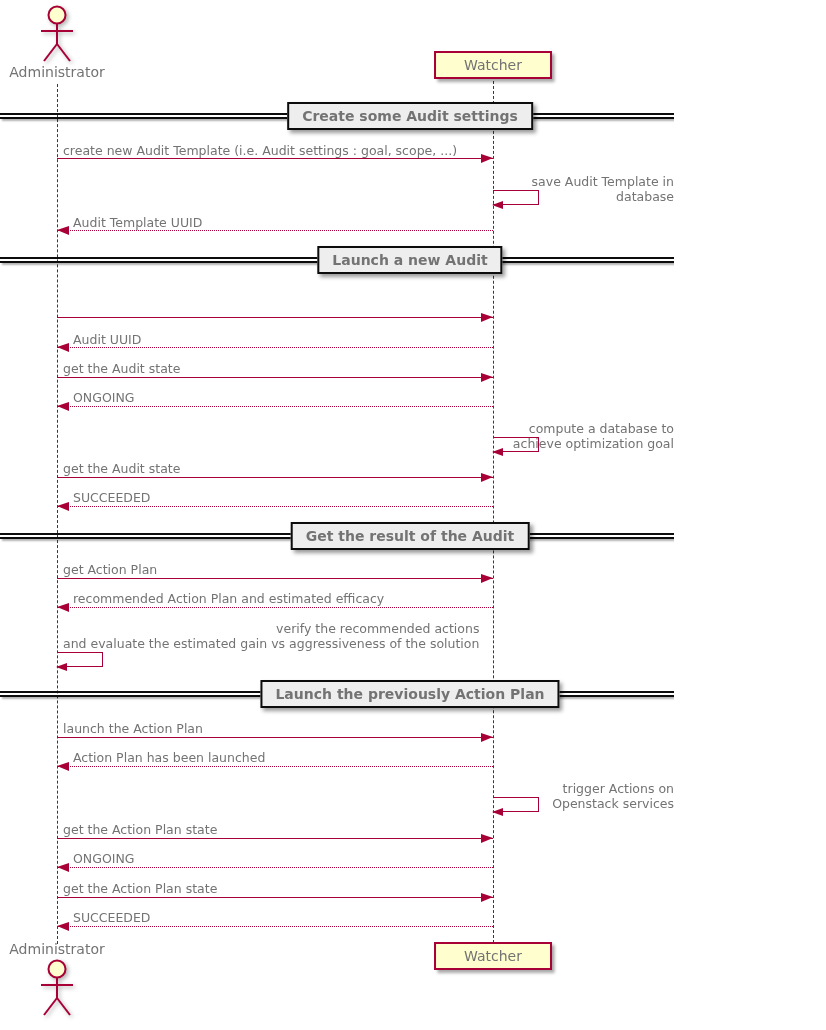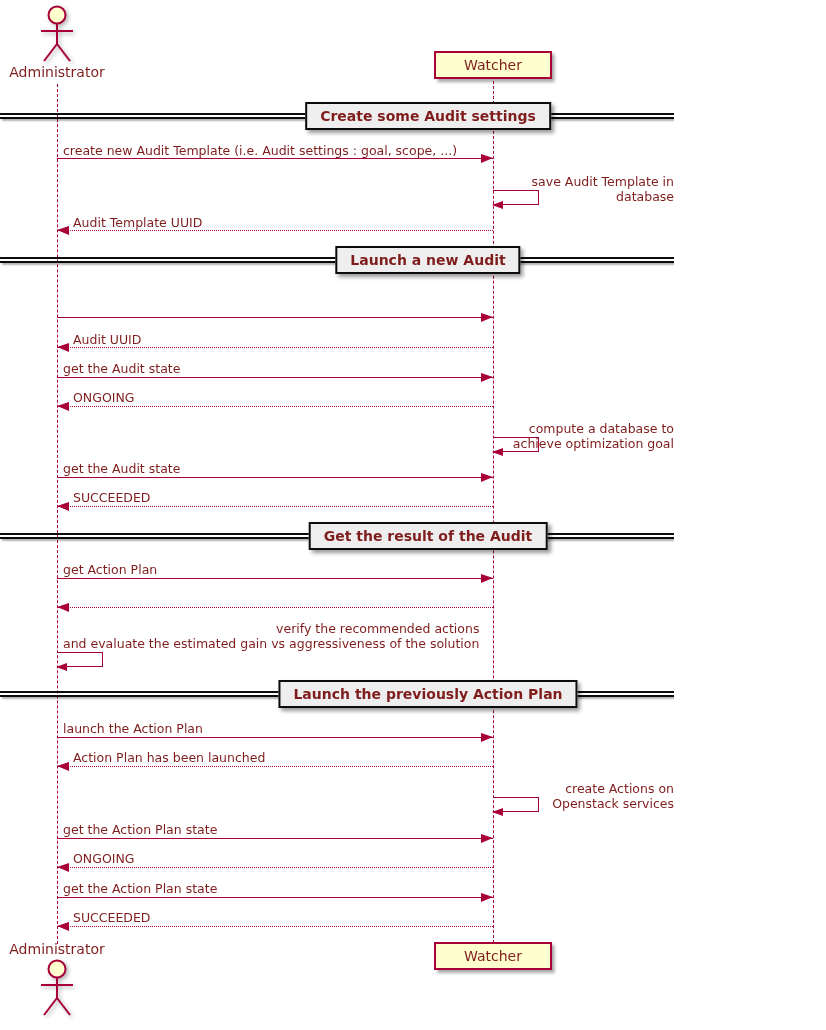--- a/index.html
+++ b/index.html
@@ -2,21 +2,21 @@
 <html><head>
 <meta charset="utf-8">
 <style>
   html, body { margin: 0; padding: 0; background: #ffffff; }
   #canvas {
     position: relative;
     width: 674px;
     height: 1030px;
     background: #ffffff;
     font-family: "DejaVu Sans", sans-serif;
-    color: #7f1d1d;
+    color: #737373;
     overflow: hidden;
   }
   
   .lifeline {
     position: absolute;
     width: 0;
     border-left: 1px dashed #A80036;
   }
   
   .actor-figure {
@@ -55,21 +55,20 @@
     position: absolute;
     left: 410px; top: 0;
     transform: translate(-50%, -50%);
     background: #EEEEEE;
     border: 2px solid #0c0c0c;
     padding: 4px 13px;
     font-size: 14px;
     font-weight: bold;
     white-space: nowrap;
     box-shadow: 3px 3px 4px rgba(0,0,0,0.40);
-    margin-left: 18px;
   }
   
   .msg-text {
     position: absolute;
     font-size: 12.5px;
     line-height: 15px;
     white-space: pre-line;
     text-align: right;
   }
   .arr {
@@ -190,20 +189,21 @@
   <div class="divider" style="top:536px">
     <div class="dl"></div>
     <div class="dbox">Get the result of the Audit</div>
   </div>
 
   <div class="msg-text" style="left:63px; top:562px">get Action Plan</div>
   <div class="arr solid" style="top:578px">
     <i class="head-r"></i>
     </div>
 
+  <div class="msg-text" style="left:73px; top:591px">recommended Action Plan and estimated efficacy</div>
   <div class="arr dotted" style="top:607px">
     <i class="head-l"></i>
     </div>
 
   <div class="msg-text" style="left:63px; top:621px">verify the recommended actions
 and evaluate the estimated gain vs aggressiveness of the solution</div>
   <div class="self-loop" style="left:57px; top:652px">
     <i class="head-l"></i>
     </div>
 
@@ -215,21 +215,21 @@
   <div class="msg-text" style="left:63px; top:721px">launch the Action Plan</div>
   <div class="arr solid" style="top:737px">
     <i class="head-r"></i>
     </div>
 
   <div class="msg-text" style="left:73px; top:750px">Action Plan has been launched</div>
   <div class="arr dotted" style="top:766px">
     <i class="head-l"></i>
     </div>
 
-  <div class="msg-text" style="left:503px; top:781px">create Actions on Openstack services</div>
+  <div class="msg-text" style="left:503px; top:781px">trigger Actions on Openstack services</div>
   <div class="self-loop" style="left:493px; top:797px">
     <i class="head-l"></i>
     </div>
 
   <div class="msg-text" style="left:63px; top:822px">get the Action Plan state</div>
   <div class="arr solid" style="top:838px">
     <i class="head-r"></i>
     </div>
 
   <div class="msg-text" style="left:73px; top:851px">ONGOING</div>

